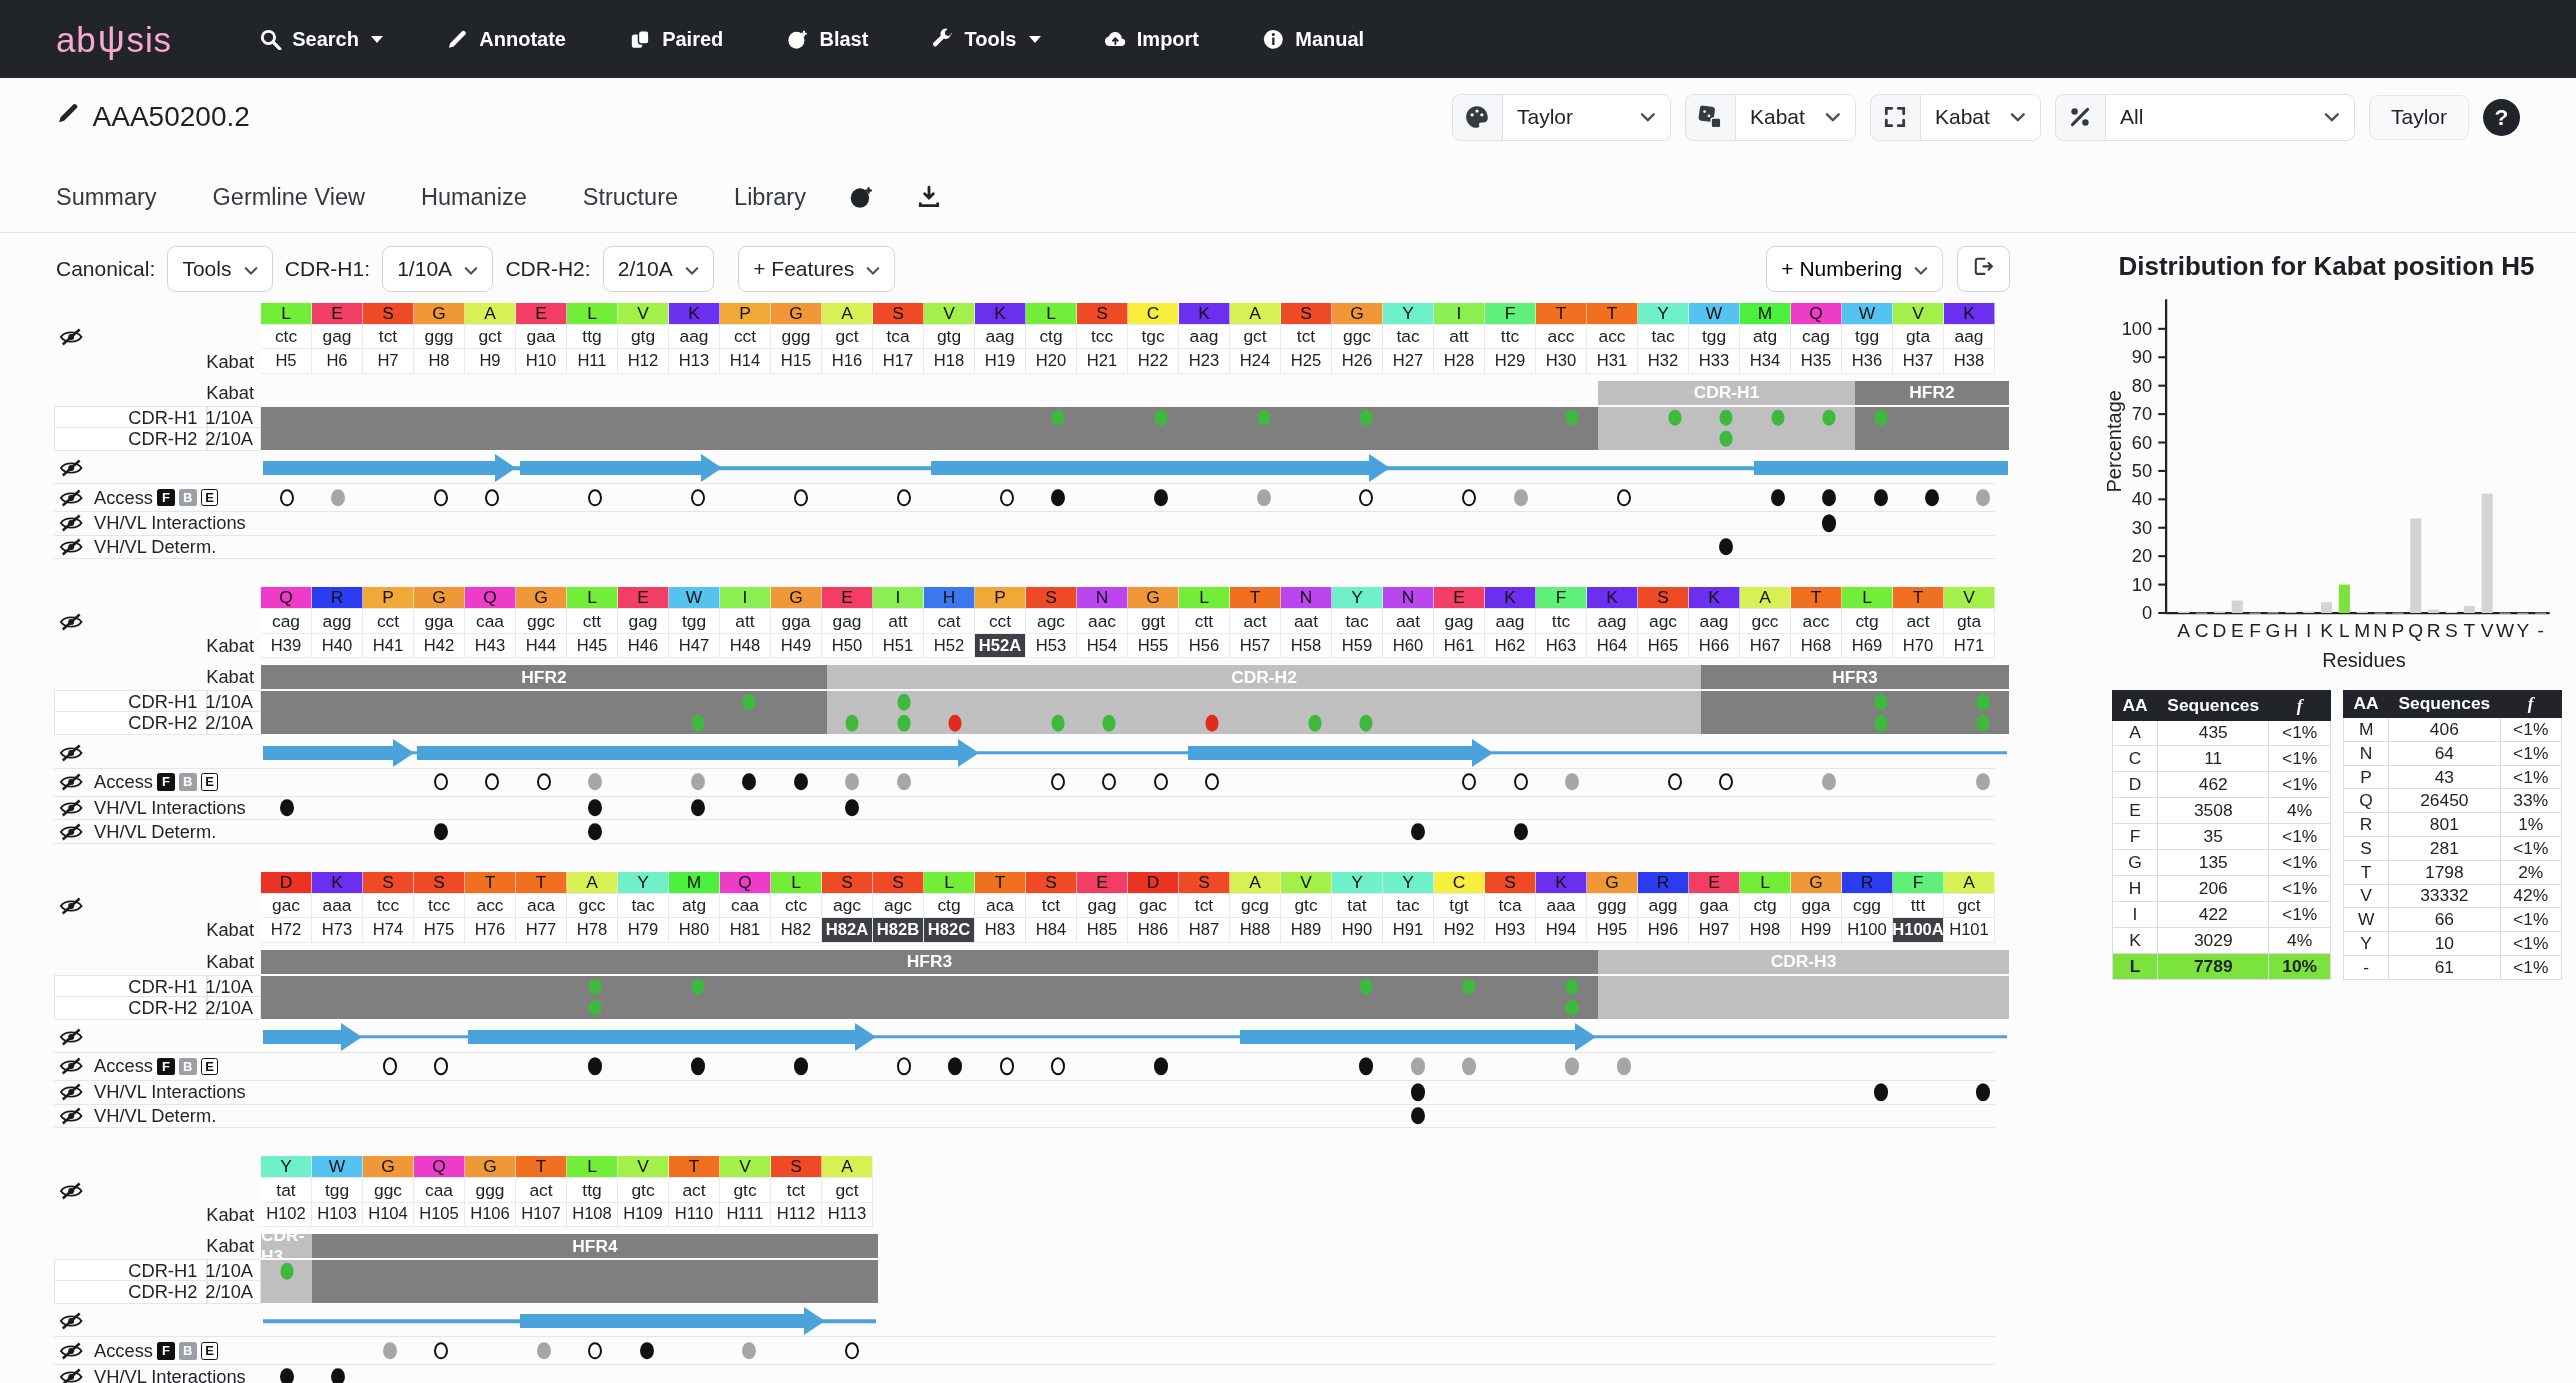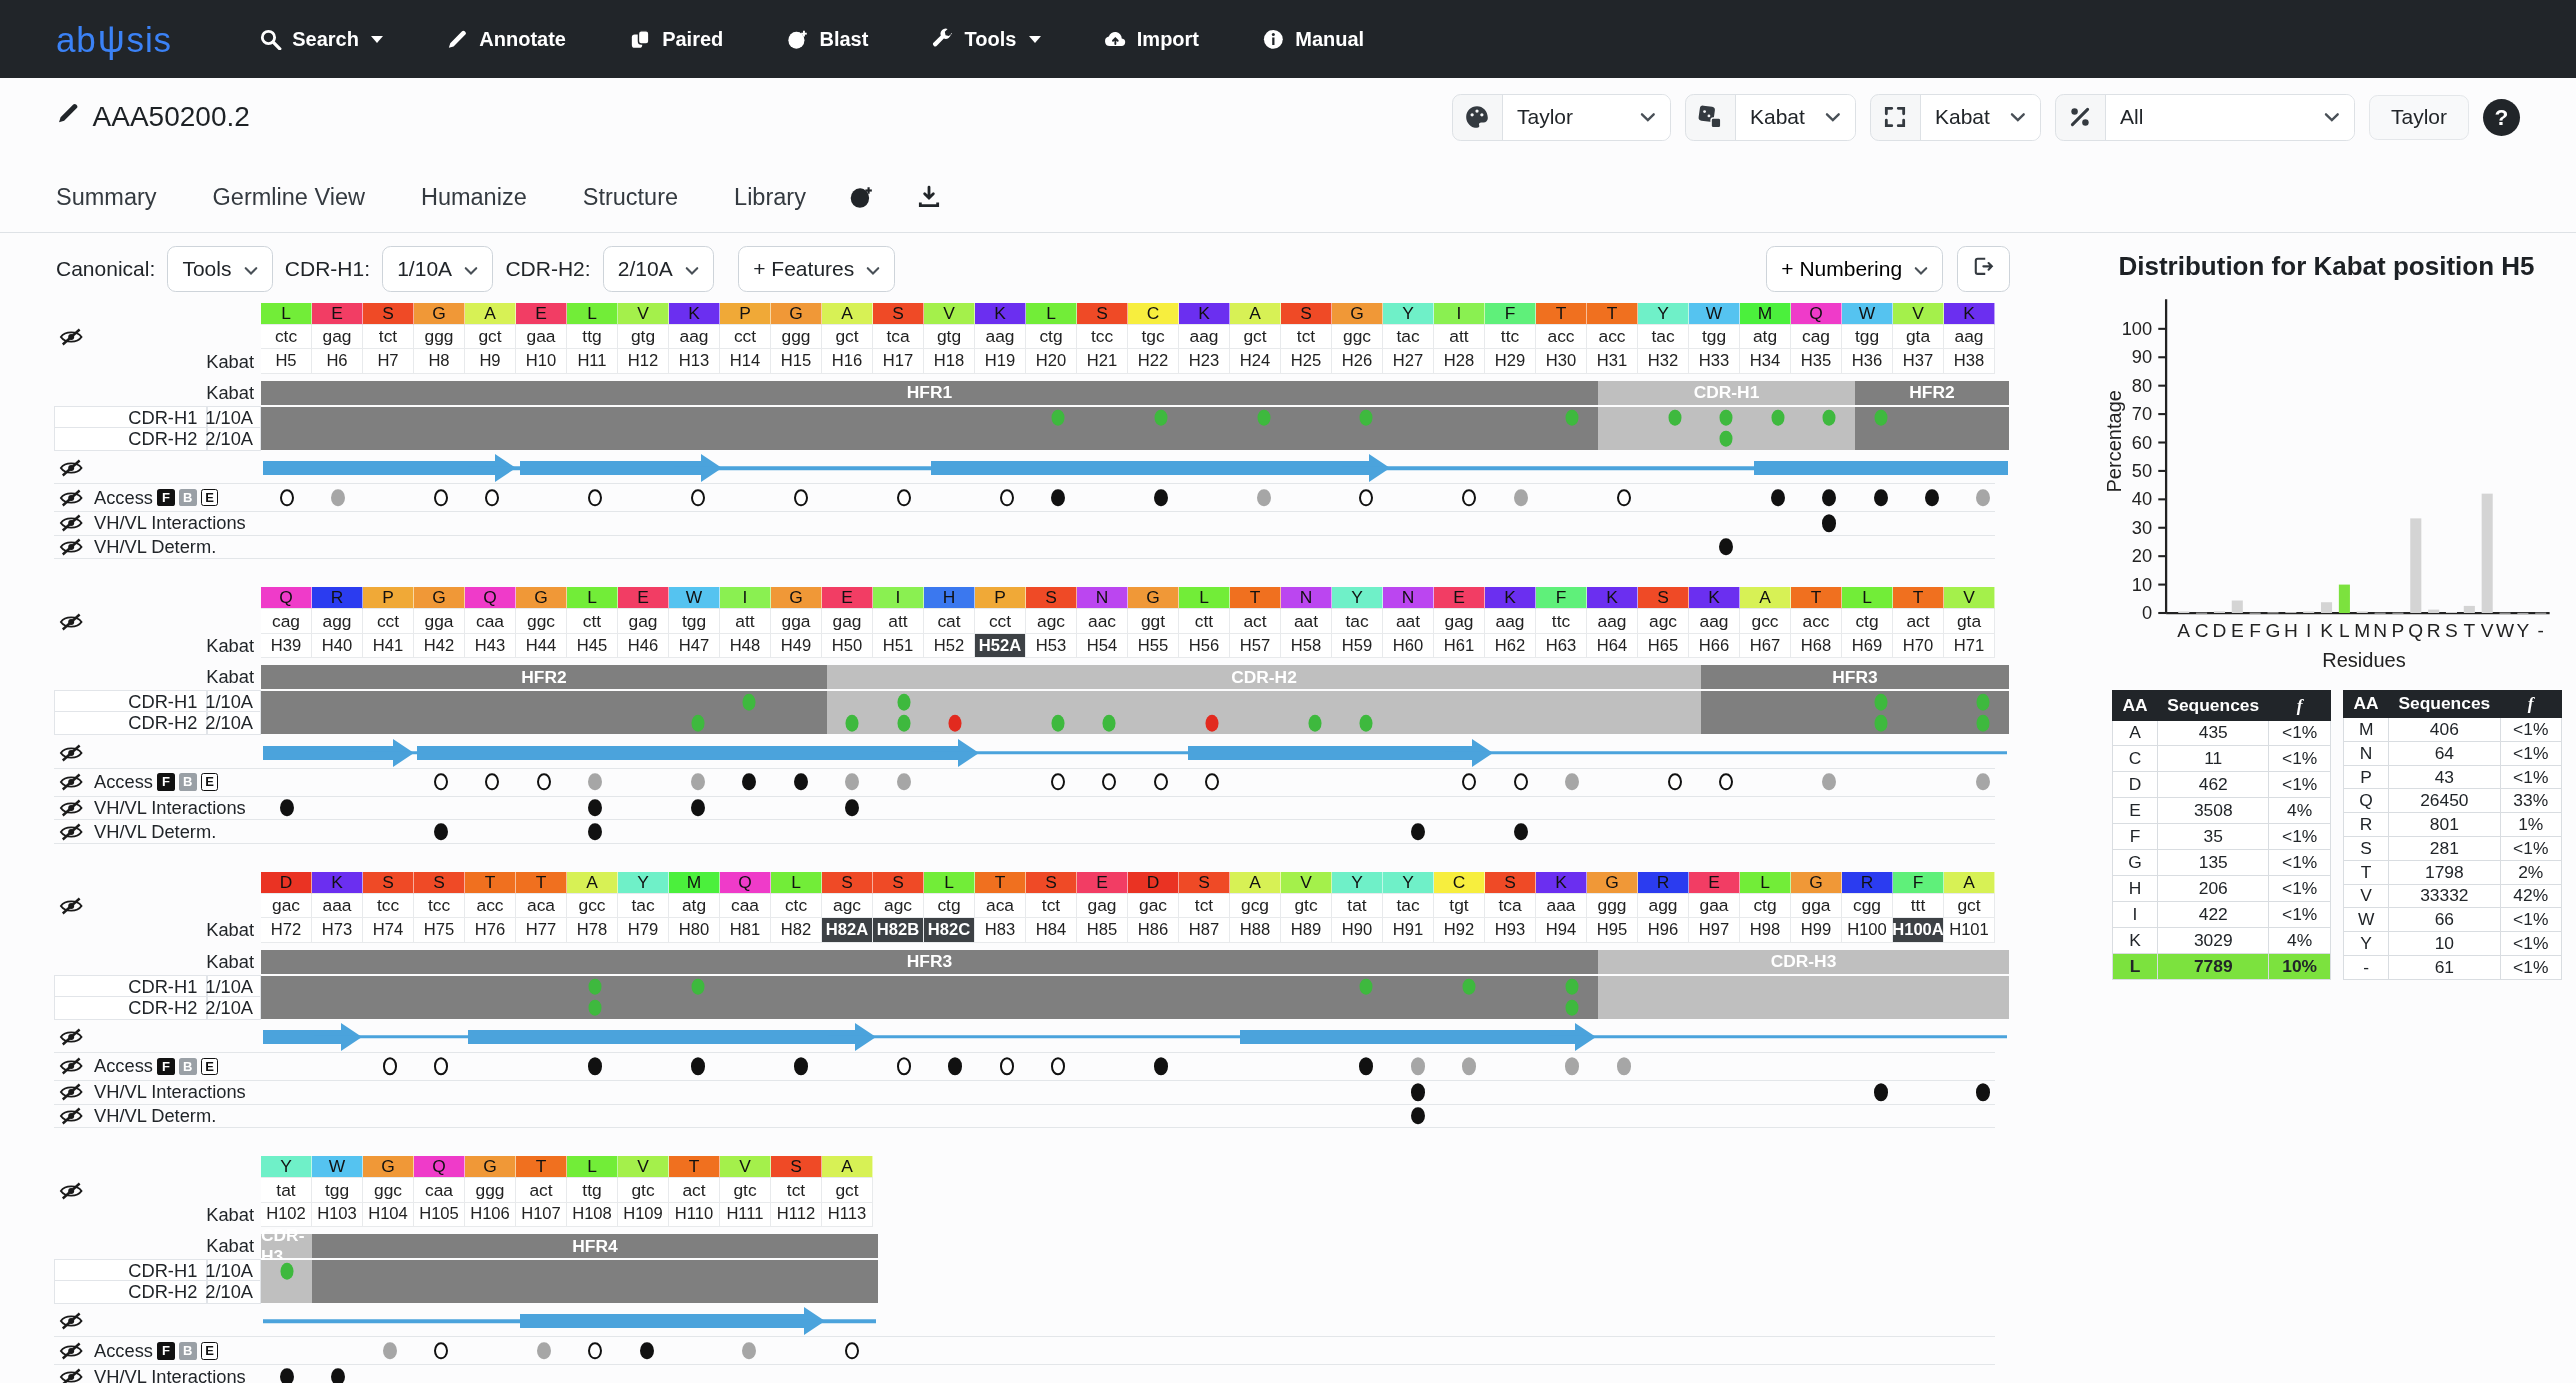--- a/index.html
+++ b/index.html
@@ -1,20 +1,20 @@
 <!DOCTYPE html>
 <html style="font-size:14px"><head>
 <meta charset="utf-8">
 <style>
   html,body{margin:0;padding:0;background:#e9eaec;font-family:"Liberation Sans",sans-serif;}
   .page{position:relative;width:2576px;height:1384px;background:#fcfcfd;overflow:hidden;}
 
   
   .navbar{position:absolute;left:0;top:0;width:100%;height:78px;background:#212529;display:flex;align-items:center;color:#fff;}
-  .brand{margin-left:56px;font-size:35px;color:#3b82f6;letter-spacing:0.9px;display:flex;align-items:center;}
+  .brand{margin-left:56px;font-size:35px;color:#f9a8d4;letter-spacing:0.9px;display:flex;align-items:center;}
   .brand .psi{font-size:38px;margin:0 0.9px;}
   .nav-items{display:flex;align-items:center;margin-left:87px;gap:63px;}
   .nav-item{display:flex;align-items:center;gap:10.5px;font-size:20px;font-weight:bold;color:#fff;cursor:pointer;white-space:nowrap;}
   .nav-item svg{display:block;}
   .caret{width:0;height:0;border-left:6.1px solid transparent;border-right:6.1px solid transparent;border-top:7px solid #fff;margin-left:1.7px;}
   .quick{margin-left:auto;margin-right:56px;display:flex;}
   .quick input{width:288px;height:40px;border:none;border-radius:7px 0 0 7px;padding:0 14px;font-size:19px;color:#333;outline:none;font-family:"Liberation Sans",sans-serif;}
   .quick button{width:49px;height:40px;border:none;border-radius:0 7px 7px 0;background:#e9ecef;display:flex;align-items:center;justify-content:center;cursor:pointer;}
 
   
@@ -439,21 +439,20 @@
           <div class="cell">H35</div>
           <div class="cell">H36</div>
           <div class="cell">H37</div>
           <div class="cell">H38</div>
         </div>
         <div class="grow r-band" style="grid-template-columns:207px repeat(34,51px);">
           <div class="gut">
             <span class="gut-label" style="padding-right:7px">Kabat</span>
           </div>
           <div class="bandwrap" style="grid-column:2/36">
-            <div class="bandseg dark" style="left:0px;width:1337px">HFR1</div>
             <div class="bandseg light" style="left:1337px;width:257px">CDR-H1</div>
             <div class="bandseg dark" style="left:1594px;width:154px">HFR2</div>
           </div>
         </div>
         <div class="grow r-cdr" style="grid-template-columns:207px repeat(34,51px);">
           <div class="gut">
             <div class="gutbox gl">CDR-H1</div>
             <div class="gutbox gv">1/10A</div>
           </div>
           <div class="bandwrap" style="grid-column:2/36">

